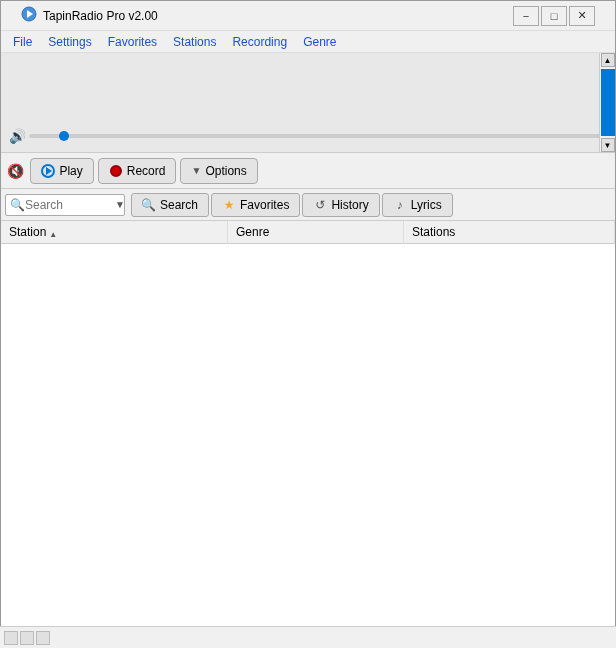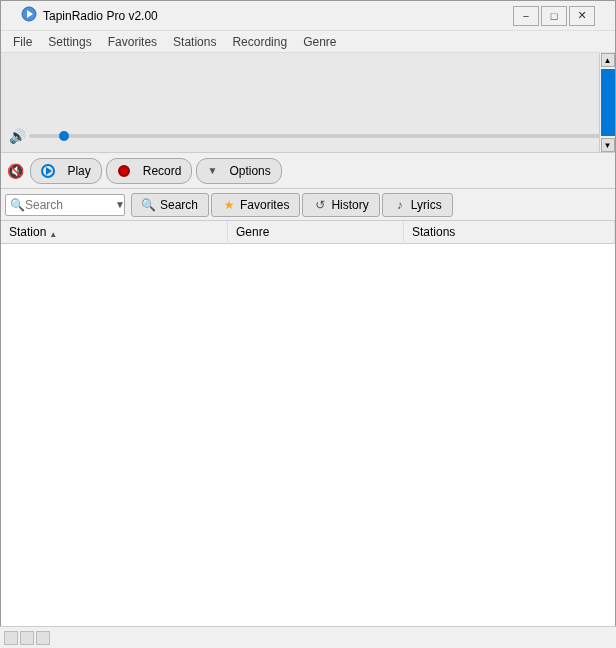--- a/index.html
+++ b/index.html
@@ -55,21 +55,21 @@
       display: flex;
       align-items: center;
       height: 22px;
       padding: 0 4px;
       border-bottom: 1px solid #ddd;
     }
     .menu-item {
       padding: 2px 8px;
       cursor: pointer;
       font-size: 12px;
-      color: #404040;
+      color: #1d4ed8;
       height: 22px;
       display: flex;
       align-items: center;
     }
 
     
     #player-area {
       background: #e8e8e8;
       height: 100px;
       border-bottom: 1px solid #ccc;
@@ -153,25 +153,25 @@
       display: flex;
       align-items: center;
       height: 36px;
       padding: 0 6px;
       gap: 4px;
       border-bottom: 1px solid #ccc;
     }
     .tool-btn {
       display: flex;
       align-items: center;
-      gap: 12px;
+      gap: 4px;
       padding: 3px 10px;
       background: #e4e4e4;
       border: 1px solid #aaa;
-      border-radius: 11px;
+      border-radius: 4px;
       cursor: pointer;
       font-size: 12px;
       height: 26px;
     }
     .tool-btn .btn-icon {
       width: 14px;
       height: 14px;
       display: flex;
       align-items: center;
       justify-content: center;

